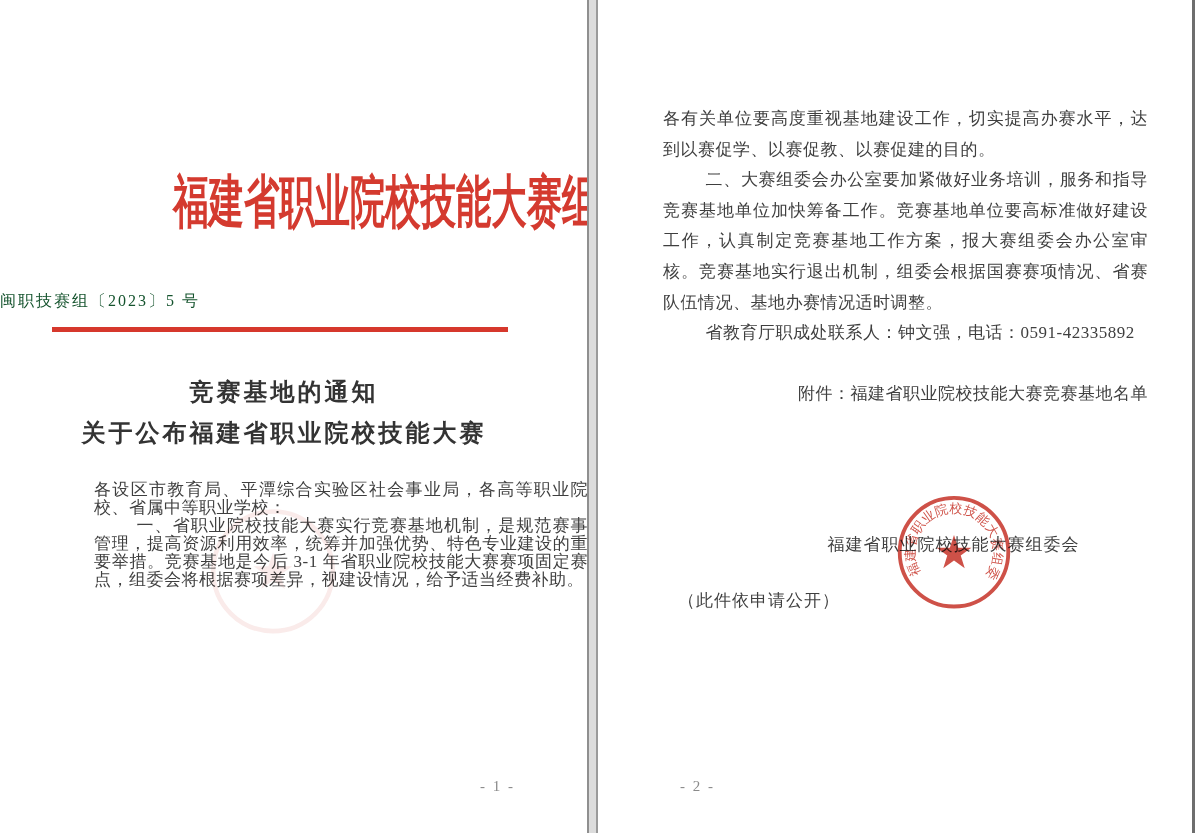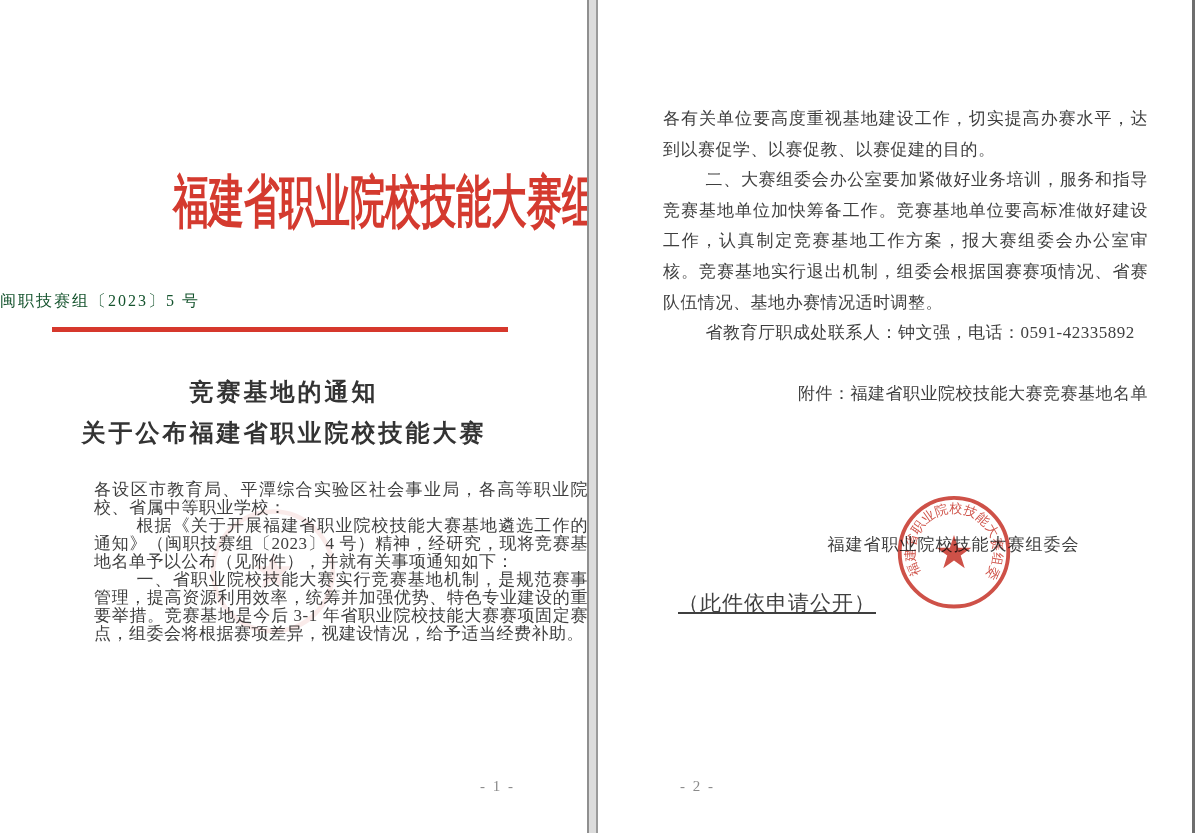--- a/index.html
+++ b/index.html
@@ -52,21 +52,21 @@
 
   
   .page2 .body-text{top:104px;left:65px;width:485px;line-height:30.6px;}
   .page2 .body-text p.contact{text-align:left;}
   .page2 .body-text p.attachment{margin-top:30px;text-align:right;}
   .signature{
     position:absolute;top:529px;left:168px;width:375px;text-align:center;
     font-size:17px;color:#3f3f3f;letter-spacing:1px;line-height:31px;
   }
   .disclosure{
-    position:absolute;top:589px;left:80px;font-size:21px;color:#3f3f3f;letter-spacing:1px;text-decoration:underline;
+    position:absolute;top:589px;left:80px;font-size:17px;color:#3f3f3f;letter-spacing:1px;
   }
 
   .page-num{
     position:absolute;top:778px;font-size:15px;color:#8a8a8a;letter-spacing:2px;
   }
   .page1 .page-num{left:0;right:73px;text-align:right;}
   .page2 .page-num{left:82px;}
 
   
   .seal{position:absolute;mix-blend-mode:multiply;}
@@ -89,21 +89,20 @@
 
     <div class="red-rule"></div>
 
     <div class="doc-title">
       <div>竞赛基地的通知</div>
       <div>关于公布福建省职业院校技能大赛</div>
     </div>
 
     <div class="body-text">
       <p class="no-indent">各设区市教育局、平潭综合实验区社会事业局，各高等职业院校、省属中等职业学校：</p>
-      <p>根据《关于开展福建省职业院校技能大赛基地遴选工作的通知》（闽职技赛组〔2023〕4 号）精神，经研究，现将竞赛基地名单予以公布（见附件），并就有关事项通知如下：</p>
       <p>一、省职业院校技能大赛实行竞赛基地机制，是规范赛事管理，提高资源利用效率，统筹并加强优势、特色专业建设的重要举措。竞赛基地是今后 3-1 年省职业院校技能大赛赛项固定赛点，组委会将根据赛项差异，视建设情况，给予适当经费补助。</p>
     </div>
 
     <div class="seal seal-faint">
       <svg viewBox="0 0 200 200" aria-hidden="true">
         <circle cx="100" cy="102" r="92" fill="none" stroke="#c8392e" stroke-width="7"></circle>
         <polygon fill="#c8392e" points="100,73 107.1,94.3 129.5,94.4 111.4,107.7 118.2,129.1 100,116 81.8,129.1 88.6,107.7 70.5,94.4 92.9,94.3"></polygon>
       </svg>
     </div>
 

